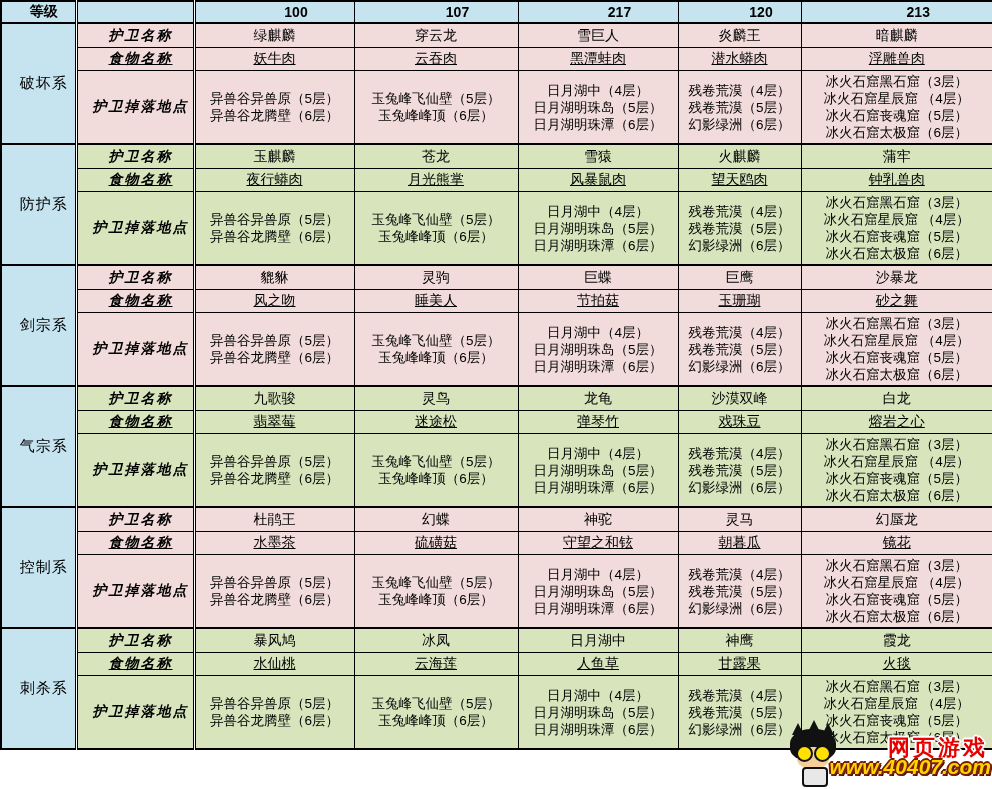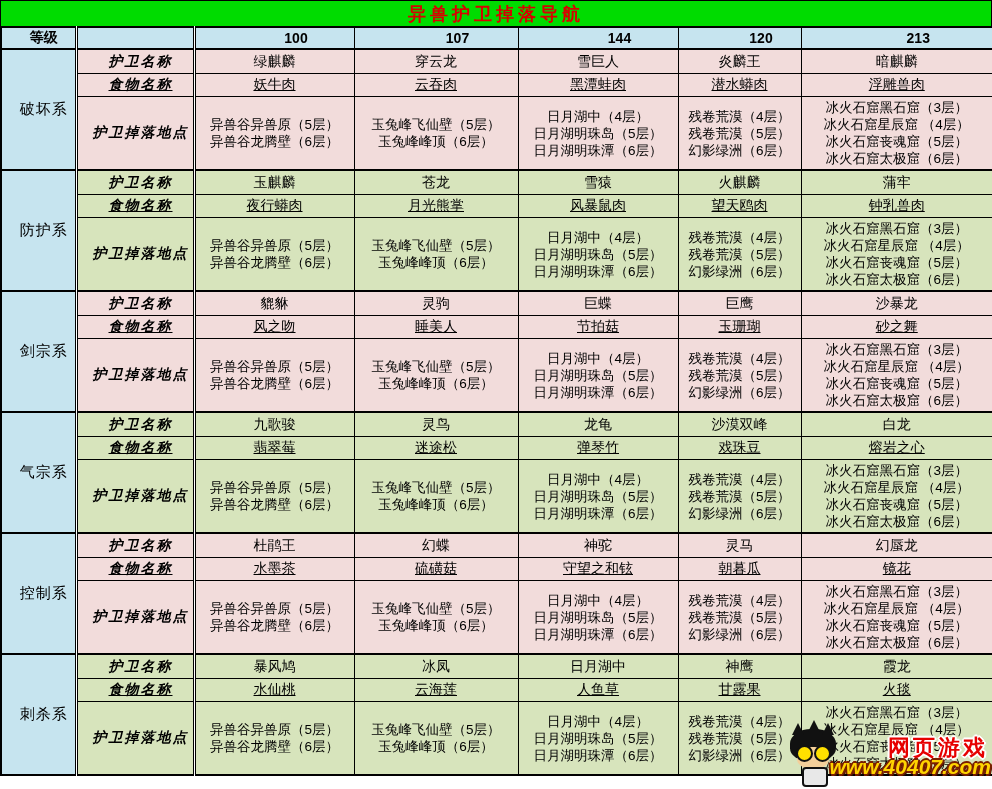--- a/index.html
+++ b/index.html
@@ -63,42 +63,39 @@
   .mascot .face{position:absolute;left:9px;top:18px;width:32px;height:22px;background:#f4cf9a;border-radius:45%;}
   .mascot .eye{position:absolute;top:16px;width:13px;height:13px;background:#ffe000;border:2px solid #111;border-radius:50%;}
   .mascot .eye.l{left:8px;} .mascot .eye.r{left:26px;}
   .mascot .body{position:absolute;left:14px;top:38px;width:22px;height:16px;background:#e8e8e8;border:2px solid #111;border-radius:4px;}
 </style>
 </head>
 <body>
 
 <div id="page">
 
-  <div class="titlebar">
-    <span>异兽护卫掉落导航</span>
-  </div>
 
   <table>
     <colgroup>
       <col style="width:75px">
         <col style="width:118px">
         <col style="width:160px">
       <col style="width:164px">
         <col style="width:160px">
         <col style="width:123px">
       <col style="width:192px">
     </colgroup>
 
     <tbody>
         <tr class="head">
       <td class="blue dbl-r">等级</td>
       <td class="blue dbl-r"></td>
       <td class="blue lvl">100</td>
       <td class="blue lvl">107</td>
-      <td class="blue lvl">144</td>
+      <td class="blue lvl">217</td>
       <td class="blue lvl">120</td>
       <td class="blue lvl">213</td>
     </tr>
 
     <tr class="gstart namerow">
       <td class="blue syscell dbl-r" rowspan="3">破坏系</td>
       <td class="pink rowlabel dbl-r">护卫名称</td>
       <td class="pink">绿麒麟</td>
       <td class="pink">穿云龙</td>
       <td class="pink">雪巨人</td>

